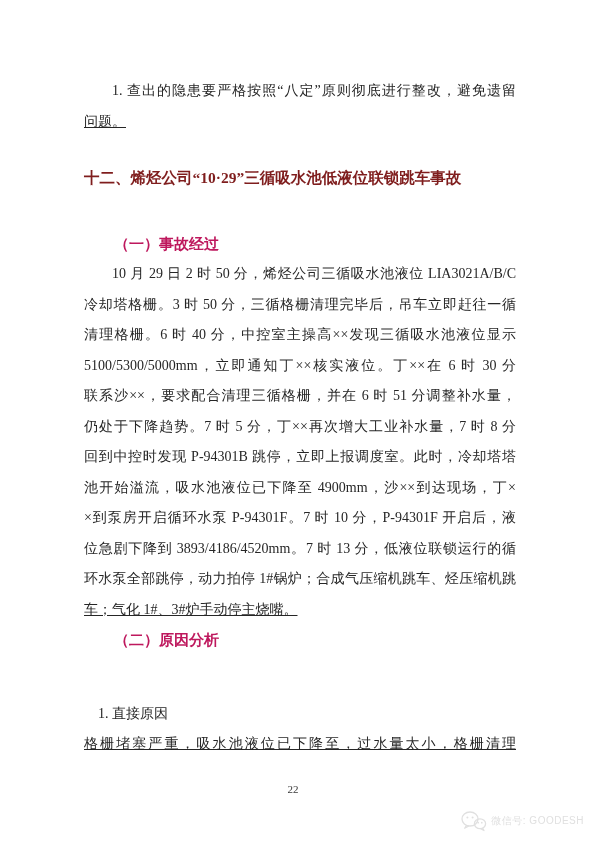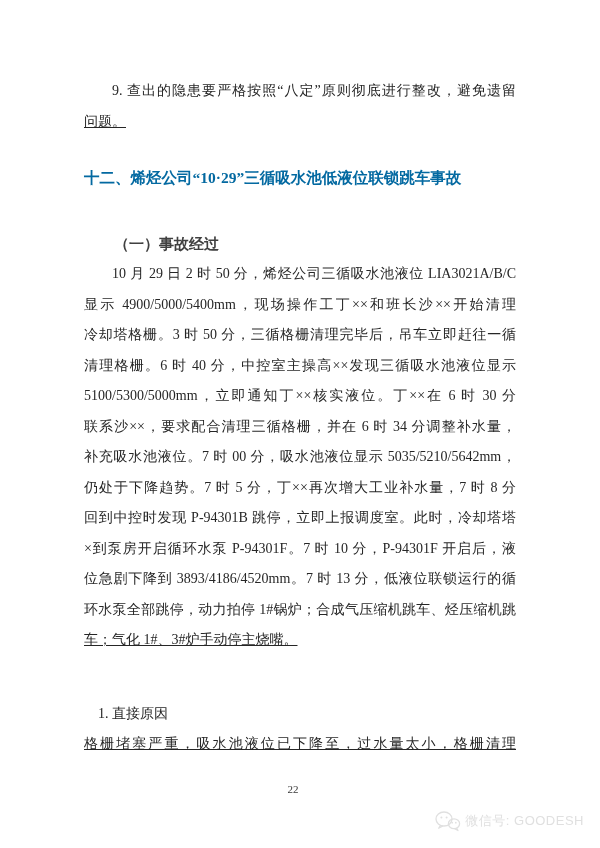--- a/index.html
+++ b/index.html
@@ -26,29 +26,29 @@
     white-space: nowrap;
     overflow: hidden;
   }
   .para .line:last-child { text-align-last: left; text-decoration: underline; }
   .para.fill .line:last-child { text-align-last: justify; }
   .indent2 .line:first-child { text-indent: 2em; }
   .title {
     margin: 26px 0 0 0;
     font-size: 15.5px;
     font-weight: bold;
-    color: #0369a1;
+    color: #7f1d1d;
     height: 30.5px; line-height: 30.5px;
     white-space: nowrap;
   }
   .sub {
     margin: 0;
     font-size: 15px;
     font-weight: bold;
-    color: #404040;
+    color: #be185d;
     text-indent: 2em;
     height: 30.5px; line-height: 30.5px;
     white-space: nowrap;
   }
   .sub.first { margin-top: 35px; }
   .item {
     font-size: 14px;
     text-indent: 1em;
     height: 30.5px; line-height: 30.5px;
     white-space: nowrap;
@@ -63,59 +63,59 @@
     color: #3a3a3a;
   }
   .watermark {
     position: absolute;
     right: 16px; top: 810px;
     display: flex;
     align-items: center;
     gap: 4px;
     color: #e0e0e0;
     font-family: "Liberation Sans", "DejaVu Sans", sans-serif;
-    font-size: 13px;
+    font-size: 10px;
     letter-spacing: 0.5px;
     user-select: none;
   }
   .wicon { display: block; }
 </style>
 </head>
 <body>
 
 <div class="page">
   <div class="content">
 
     <div class="para indent2">
 
-    <div class="line">9. 查出的隐患要严格按照“八定”原则彻底进行整改，避免遗留</div>
+    <div class="line">1. 查出的隐患要严格按照“八定”原则彻底进行整改，避免遗留</div>
         <div class="line">问题。</div>
       </div>
 
     <h1 class="title">十二、烯烃公司“10·29”三循吸水池低液位联锁跳车事故</h1>
 
     <h2 class="sub first">（一）事故经过</h2>
 
     <div class="para indent2">
 
     <div class="line">10 月 29 日 2 时 50 分，烯烃公司三循吸水池液位 LIA3021A/B/C</div>
-        <div class="line">显示 4900/5000/5400mm，现场操作工丁××和班长沙××开始清理</div>
         <div class="line">冷却塔格栅。3 时 50 分，三循格栅清理完毕后，吊车立即赶往一循</div>
         <div class="line">清理格栅。6 时 40 分，中控室主操高××发现三循吸水池液位显示</div>
         <div class="line">5100/5300/5000mm，立即通知丁××核实液位。丁××在 6 时 30 分</div>
-        <div class="line">联系沙××，要求配合清理三循格栅，并在 6 时 34 分调整补水量，</div>
-        <div class="line">补充吸水池液位。7 时 00 分，吸水池液位显示 5035/5210/5642mm，</div>
+        <div class="line">联系沙××，要求配合清理三循格栅，并在 6 时 51 分调整补水量，</div>
         <div class="line">仍处于下降趋势。7 时 5 分，丁××再次增大工业补水量，7 时 8 分</div>
         <div class="line">回到中控时发现 P-94301B 跳停，立即上报调度室。此时，冷却塔塔</div>
+        <div class="line">池开始溢流，吸水池液位已下降至 4900mm，沙××到达现场，丁×</div>
         <div class="line">×到泵房开启循环水泵 P-94301F。7 时 10 分，P-94301F 开启后，液</div>
         <div class="line">位急剧下降到 3893/4186/4520mm。7 时 13 分，低液位联锁运行的循</div>
         <div class="line">环水泵全部跳停，动力拍停 1#锅炉；合成气压缩机跳车、烃压缩机跳</div>
         <div class="line">车；气化 1#、3#炉手动停主烧嘴。</div>
       </div>
 
+    <h2 class="sub">（二）原因分析</h2>
 
     <div class="item">1. 直接原因</div>
 
     <div class="para fill">
 
     <div class="line">格栅堵塞严重，吸水池液位已下降至，过水量太小，格栅清理</div>
       </div>
 
   </div>
 

